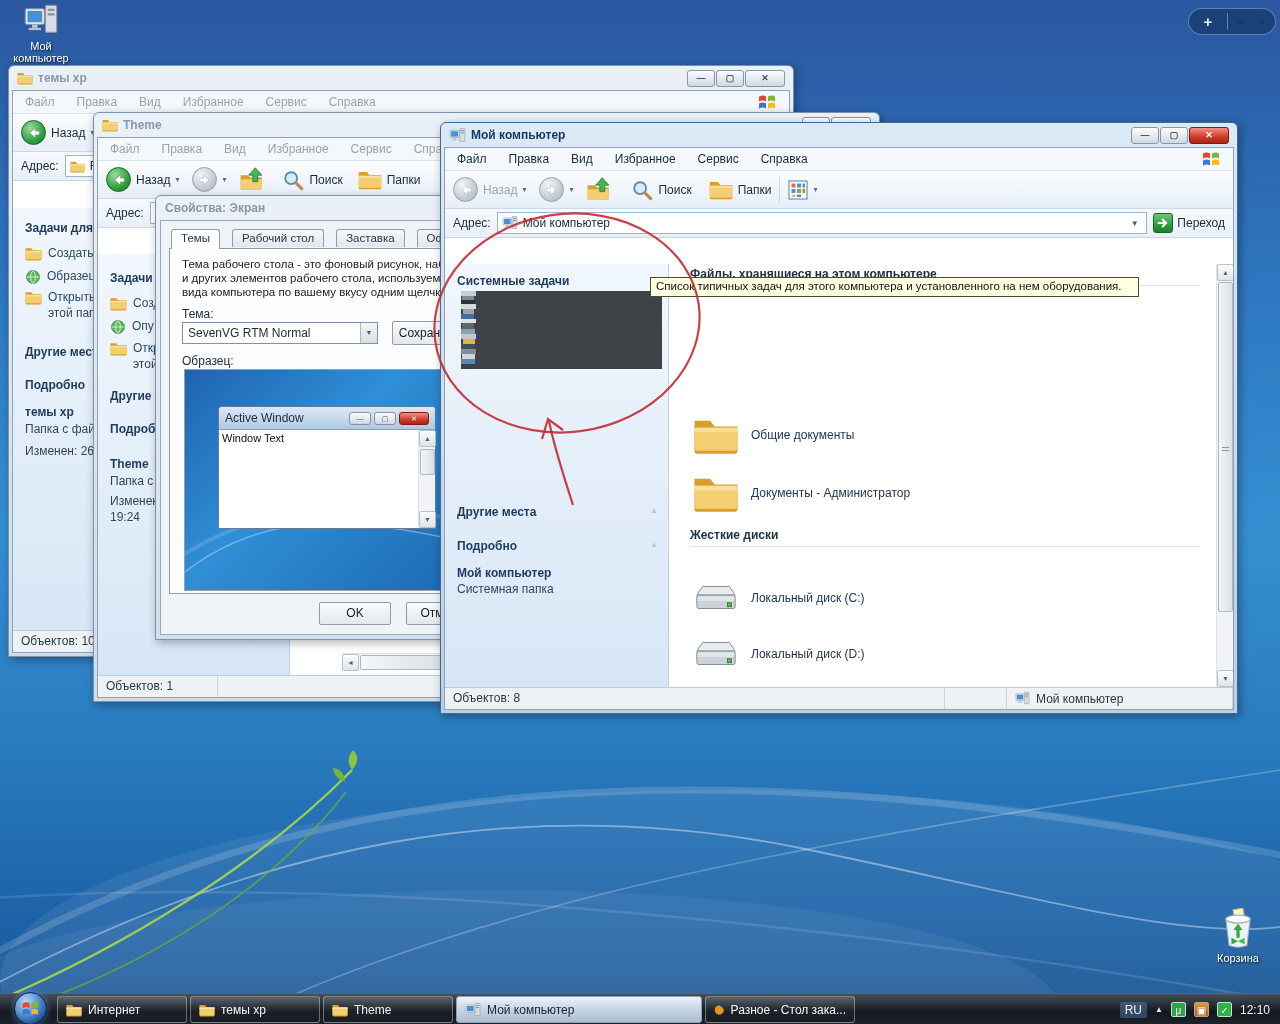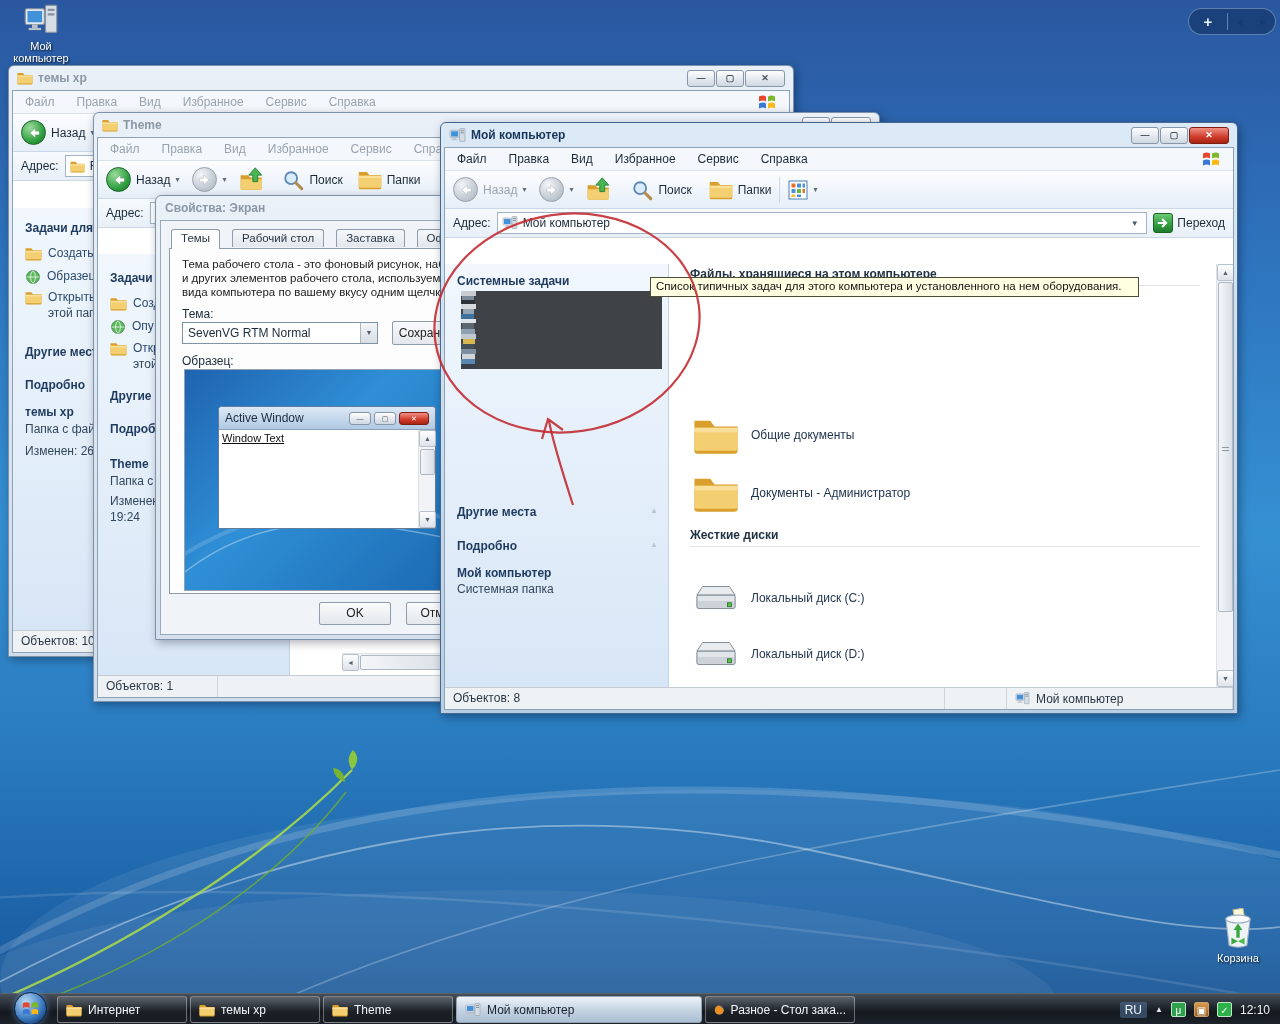--- a/index.html
+++ b/index.html
@@ -418,21 +418,21 @@
             <path d="M95 148 q6 -8 14 -3" stroke="#9fd23e" stroke-width="1.5" fill="none"></path>
           </svg>
           <div style="position:absolute; left:33px; top:36px; width:218px; height:123px; border:1px solid #5f7c9c; border-radius:4px 4px 0 0; background:#fff;">
             <div style="height:22px; border-radius:3px 3px 0 0; background:linear-gradient(#dcE8f5,#b0c9e4); display:flex; align-items:center; padding:0 6px; gap:3px;">
               <span style="flex:1; font-size:12px; color:#1d2c3d;">Active Window</span>
               <span class="cap" style="width:22px; height:13px; line-height:11px; font-size:7px;">—</span>
               <span class="cap" style="width:22px; height:13px; line-height:11px; font-size:7px;">▢</span>
               <span class="cap" style="width:30px; height:13px; line-height:11px; font-size:7px; background:linear-gradient(#f09086,#cf3b2a 60%,#a72413); color:#fff; border-color:#7e1d10;">✕</span>
             </div>
             <div style="position:relative; height:99px; border-top:1px solid #8ea2b6;">
-              <span style="position:absolute; left:3px; top:2px; font-size:11px; color:#111;text-decoration:underline;">Window Text</span>
+              <span style="position:absolute; left:3px; top:2px; font-size:11px; color:#111;">Window Text</span>
               <div class="vsb" style="top:0; bottom:0; right:0;">
                 <span class="sbbtn">▲</span>
                 <span class="sbthumb" style="top:19px; height:26px;"></span>
                 <span class="sbbtn" style="top:auto; bottom:0;">▼</span>
               </div>
             </div>
           </div>
         </div>
       </div>
       <div class="btn" style="position:absolute; left:158px; bottom:9px; width:72px; height:23px; line-height:21px;">OK</div>

